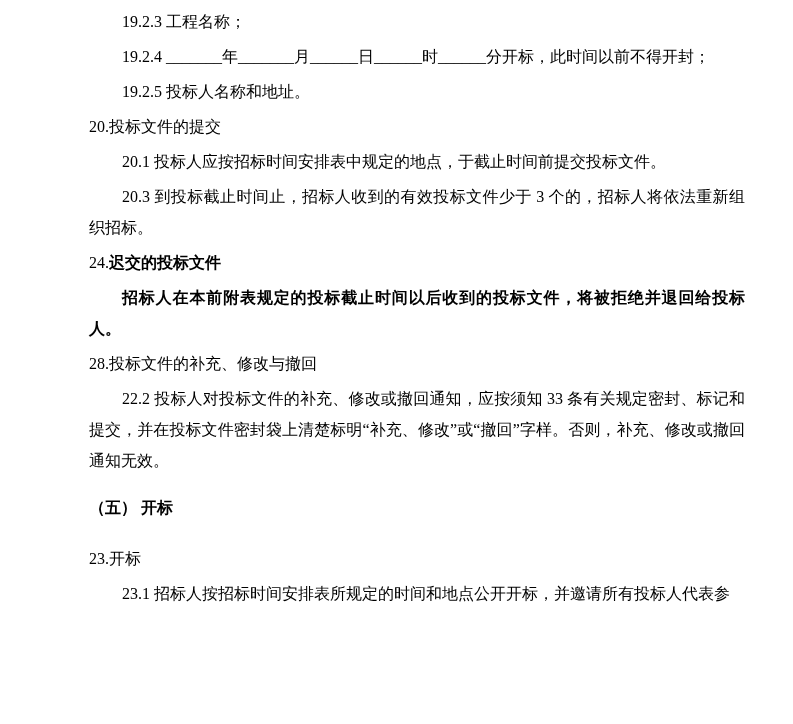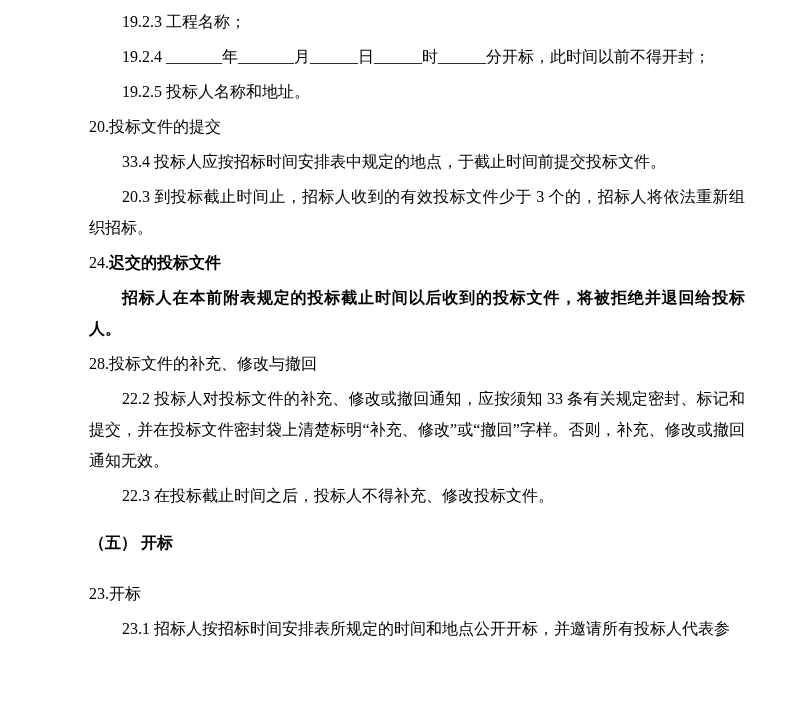--- a/index.html
+++ b/index.html
@@ -47,23 +47,22 @@
   }
 </style>
 </head>
 <body>
 
 <div class="page" style="background: rgb(255, 255, 255); color: rgb(0, 0, 0);">
     <div class="para indent">19.2.3 工程名称；</div>
     <div class="para indent">19.2.4 _______年_______月______日______时______分开标，此时间以前不得开封；</div>
     <div class="para indent">19.2.5 投标人名称和地址。</div>
     <div class="para">20.投标文件的提交</div>
-    <div class="para indent">33.4 投标人应按招标时间安排表中规定的地点，于截止时间前提交投标文件。</div>
+    <div class="para indent">20.1 投标人应按招标时间安排表中规定的地点，于截止时间前提交投标文件。</div>
     <div class="para indent">20.3 到投标截止时间止，招标人收到的有效投标文件少于 3 个的，招标人将依法重新组织招标。</div>
     <div class="para"><span class="run">24.</span><span class="run-bold">迟交的投标文件</span></div>
     <div class="para indent bold">招标人在本前附表规定的投标截止时间以后收到的投标文件，将被拒绝并退回给投标人。</div>
     <div class="para">28.投标文件的补充、修改与撤回</div>
     <div class="para indent">22.2 投标人对投标文件的补充、修改或撤回通知，应按须知 33 条有关规定密封、标记和提交，并在投标文件密封袋上清楚标明“补充、修改”或“撤回”字样。否则，补充、修改或撤回通知无效。</div>
-    <div class="para indent">22.3 在投标截止时间之后，投标人不得补充、修改投标文件。</div>
     <div class="para heading">（五） 开标</div>
     <div class="para">23.开标</div>
     <div class="para indent">23.1 招标人按招标时间安排表所规定的时间和地点公开开标，并邀请所有投标人代表参</div>
   </div>
 
 </body></html>

